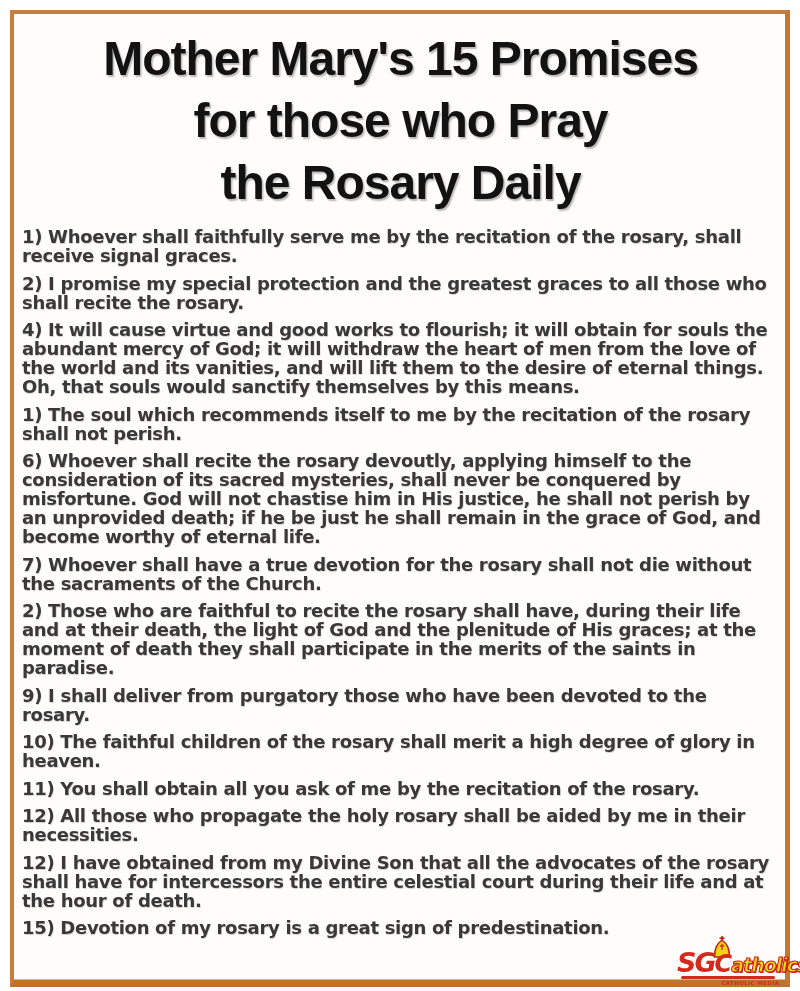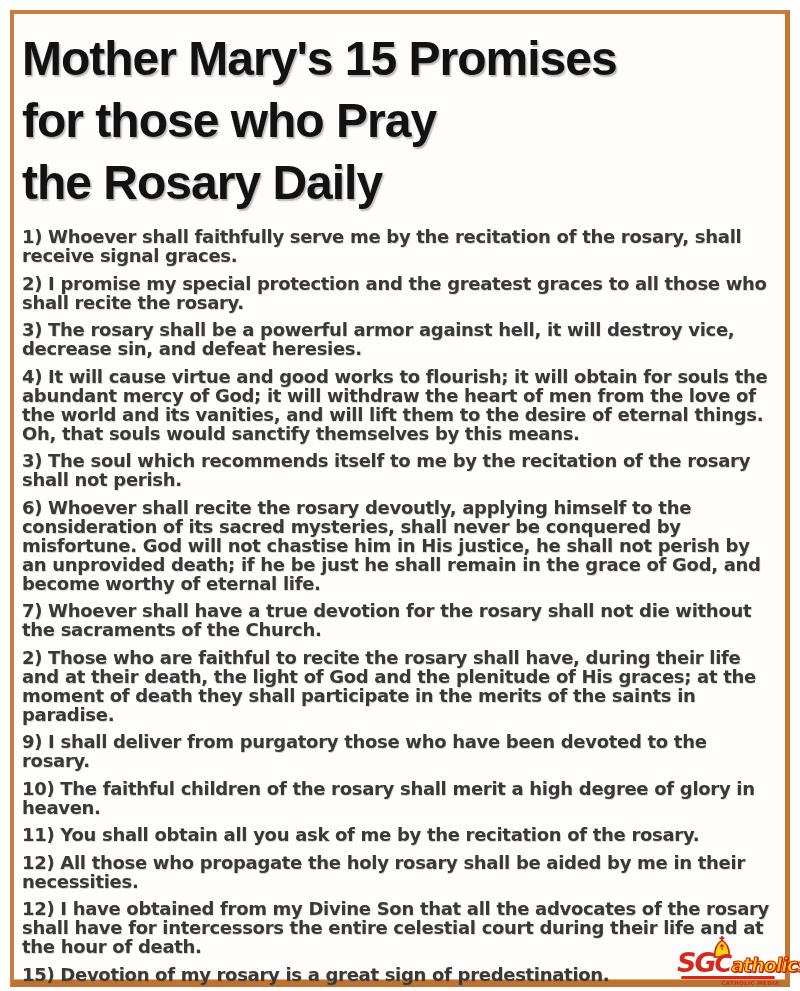--- a/index.html
+++ b/index.html
@@ -25,21 +25,21 @@
     height: 100%;
     position: relative;
   }
   .title {
     font-family: "Liberation Sans", sans-serif;
     font-weight: bold;
     font-size: 48px;
     line-height: 62px;
     letter-spacing: -1px;
     color: #121212;
-    text-align: left;
+    text-align: center;
     margin: 14px 0 13px 0;
     text-shadow: 1.5px 1.5px 1.5px rgba(60,60,60,0.35);
   }
   .promises {
     font-family: "DejaVu Sans", sans-serif;
     font-weight: bold;
     font-size: 18px;
     line-height: 19px;
     letter-spacing: -0.3px;
     color: #393939;
@@ -116,23 +116,22 @@
 
     <div class="title">
       <div>Mother Mary's 15 Promises</div>
       <div>for those who Pray</div>
       <div>the Rosary Daily</div>
     </div>
 
     <div class="promises">
       <p>1) Whoever shall faithfully serve me by the recitation of the rosary, shall receive signal graces.</p>
       <p>2) I promise my special protection and the greatest graces to all those who shall recite the rosary.</p>
-      <p>3) The rosary shall be a powerful armor against hell, it will destroy vice, decrease sin, and defeat heresies.</p>
       <p>4) It will cause virtue and good works to flourish; it will obtain for souls the abundant mercy of God; it will withdraw the heart of men from the love of the world and its vanities, and will lift them to the desire of eternal things. Oh, that souls would sanctify themselves by this means.</p>
-      <p>3) The soul which recommends itself to me by the recitation of the rosary shall not perish.</p>
+      <p>1) The soul which recommends itself to me by the recitation of the rosary shall not perish.</p>
       <p>6) Whoever shall recite the rosary devoutly, applying himself to the consideration of its sacred mysteries, shall never be conquered by misfortune. God will not chastise him in His justice, he shall not perish by an unprovided death; if he be just he shall remain in the grace of God, and become worthy of eternal life.</p>
       <p>7) Whoever shall have a true devotion for the rosary shall not die without the sacraments of the Church.</p>
       <p>2) Those who are faithful to recite the rosary shall have, during their life and at their death, the light of God and the plenitude of His graces; at the moment of death they shall participate in the merits of the saints in paradise.</p>
       <p>9) I shall deliver from purgatory those who have been devoted to the rosary.</p>
       <p>10) The faithful children of the rosary shall merit a high degree of glory in heaven.</p>
       <p>11) You shall obtain all you ask of me by the recitation of the rosary.</p>
       <p>12) All those who propagate the holy rosary shall be aided by me in their necessities.</p>
       <p>12) I have obtained from my Divine Son that all the advocates of the rosary shall have for intercessors the entire celestial court during their life and at the hour of death.</p>
       <p>15) Devotion of my rosary is a great sign of predestination.</p>
     </div>

